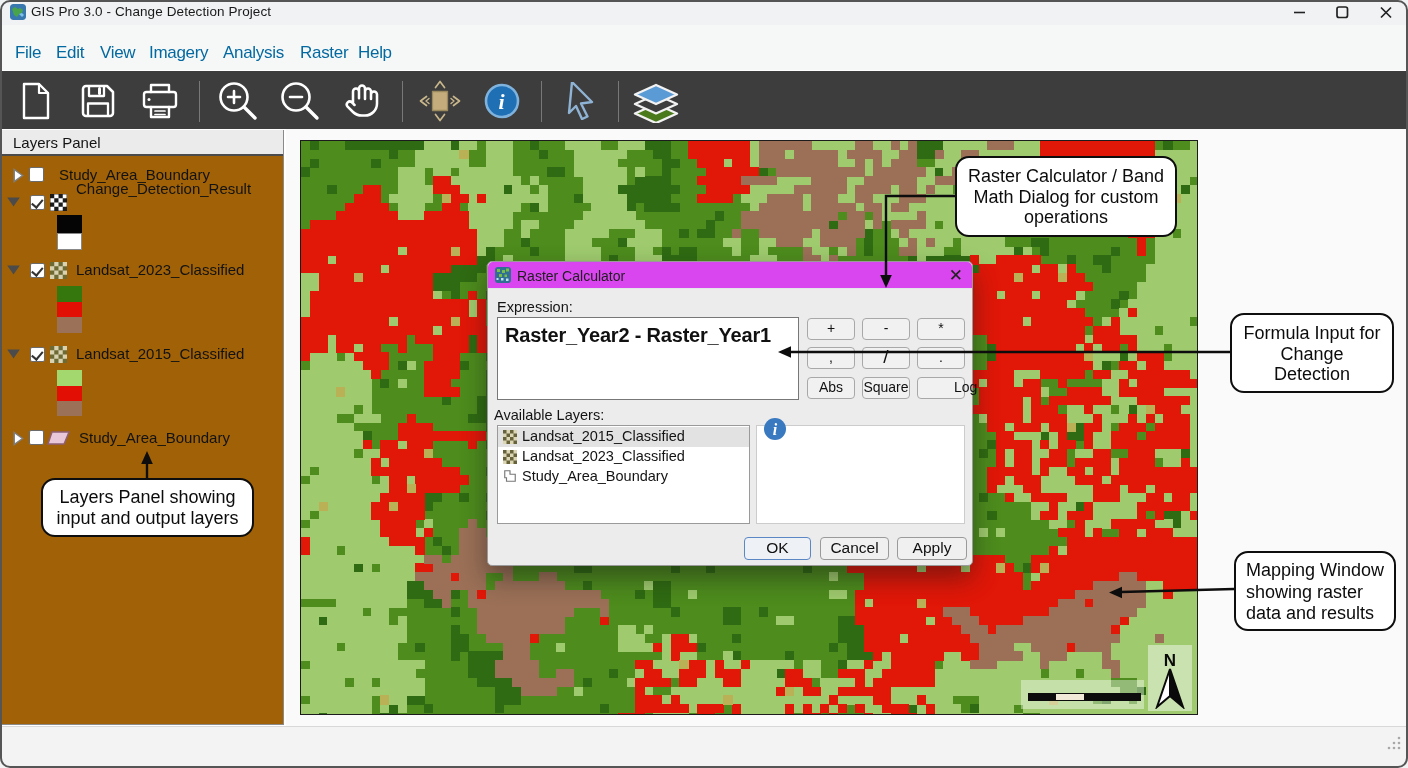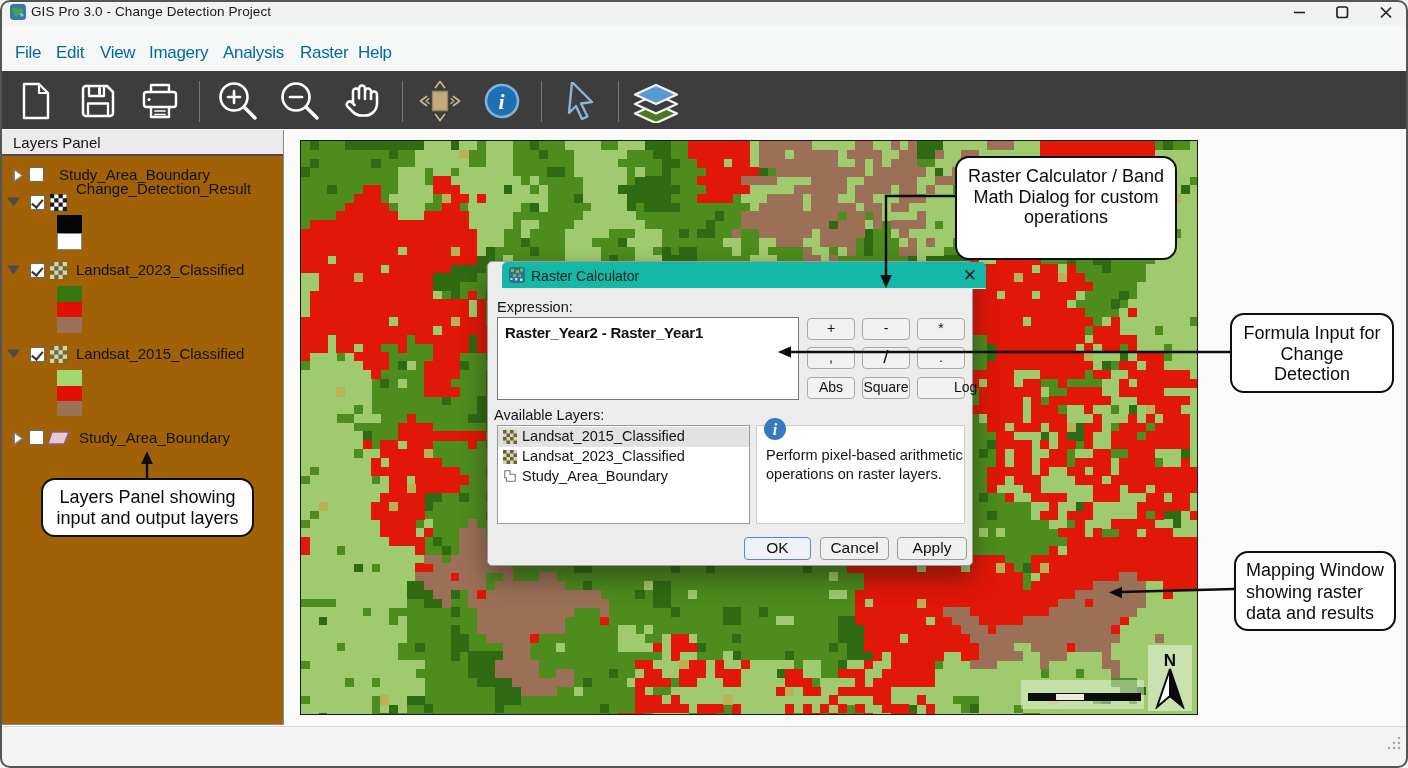--- a/index.html
+++ b/index.html
@@ -32,26 +32,26 @@
 
 
 #content { position:absolute; left:285.5px; top:129px; width:1122px; height:597px; background:#fafafa; }
 #map { position:absolute; left:300px; top:140px; width:898px; height:575px; background:#63a32c; border:1.8px solid #1c1c1c; overflow:hidden; }
 #north { position:absolute; left:1148px; top:645px; width:44px; height:66px; background:rgba(255,255,255,0.45); }
 #north .n { position:absolute; left:50%; transform:translateX(-50%); top:6px; font-size:17px; font-weight:700; color:#0a0a0a; }
 #scale { position:absolute; left:1021px; top:680px; width:123px; height:29px; background:rgba(255,255,255,0.4); }
 
 
 #dlg { position:absolute; left:487px; top:261px; width:486px; height:305px; background:#ececec; border:1px solid #9a9a9a; border-radius:5px; box-shadow:0 12px 26px rgba(20,20,20,0.45); }
-#dlghead { position:absolute; left:14px; top:0; width:100%; height:27px; background:#14b8a6; border-bottom:1px solid #e3e6e8; border-radius:5px 5px 0 0; }
+#dlghead { position:absolute; left:0; top:0; width:100%; height:27px; background:#d946ef; border-bottom:1px solid #e3e6e8; border-radius:5px 5px 0 0; }
 #dlghead .t { position:absolute; left:29px; top:5.5px; font-size:14px; color:#1f1f1f; }
 #dlghead .x { position:absolute; right:9px; top:3px; font-size:17px; color:#222; }
 .dlbl { position:absolute; font-size:14.5px; color:#141414; }
 #expr { position:absolute; left:9px; top:55px; width:302px; height:83px; background:#fff; border:1.6px solid #777; }
-#expr span { position:absolute; left:7px; top:6px; font-size:15px; font-weight:700; color:#111; letter-spacing:-0.2px; white-space:nowrap; }
+#expr span { position:absolute; left:7px; top:6px; font-size:20px; font-weight:700; color:#111; letter-spacing:-0.2px; white-space:nowrap; }
 .kbtn { position:absolute; width:48px; height:22px; background:#f1f1f1; border:1px solid #a8a8a8; border-radius:4px; text-align:center; font-size:14px; color:#111; line-height:19px; }
 #list { position:absolute; left:9px; top:163px; width:253px; height:99px; background:#fff; border:1px solid #9a9a9a; }
 .li { position:absolute; left:0; width:100%; height:19.5px; font-size:14.5px; color:#131313; }
 .li .t { position:absolute; left:24px; top:1px; }
 #info { position:absolute; left:268px; top:163px; width:209px; height:99px; background:#fff; border:1px solid #ccc; }
 #info p { position:absolute; left:9px; top:20px; font-size:14.5px; line-height:19px; color:#141414; }
 .bbtn { position:absolute; top:275px; height:22.5px; background:#f0f0f0; border:1.2px solid #9a9a9a; border-radius:4px; text-align:center; font-size:15.5px; color:#101010; line-height:20px; }
 
 
 .callout { position:absolute; background:#fff; border:2.6px solid #0e0e0e; border-radius:14px; text-align:center; font-size:18px; line-height:20.5px; color:#0c0c0c; font-weight:500; }
@@ -280,29 +280,28 @@
           <path d="M2 2h6v4h6v8h-10v-4h-2z" fill="#fff" stroke="#777" stroke-width="1.3"></path>
         </svg>
         <span class="t">Study_Area_Boundary</span>
       </div>
   </div>
   <div id="info">
     <svg class="abs" style="left:6px; top:-9px" width="24" height="24" viewBox="0 0 24 24">
         <circle cx="12" cy="12" r="11" fill="#3879c0"></circle>
         <text x="12" y="18" text-anchor="middle" font-size="16" font-weight="700" font-style="italic" fill="#fff" font-family="Liberation Serif, serif">i</text>
       </svg>
-    <p>Perform pixel-based arithmetic<br>operations on raster layers.</p>
   </div>
   <div class="bbtn" style="left:256px; width:67px; border:1.6px solid #5c87c5; background:#eef1f5;">OK</div>
   <div class="bbtn" style="left:332px; width:69px;">Cancel</div>
   <div class="bbtn" style="left:409px; width:70px;">Apply</div>
 </div>
 
 <div class="callout" style="left:41px; top:478px; width:213px; height:59px; padding-top:7px;">Layers Panel showing<br>input and output layers</div>
-<div class="callout" style="left:955px; top:156px; width:222px; height:104px; padding-top:8px;">Raster Calculator / Band<br>Math Dialog for custom<br>operations</div>
+<div class="callout" style="left:955px; top:156px; width:222px; height:81px; padding-top:8px;">Raster Calculator / Band<br>Math Dialog for custom<br>operations</div>
 <div class="callout" style="left:1230px; top:313px; width:164px; height:80px; padding-top:8px;">Formula Input for<br>Change<br>Detection</div>
 <div class="callout" style="left:1234px; top:551px; width:162px; height:80px; padding-top:7px; text-align:left; padding-left:10px; line-height:21.5px;">Mapping Window<br>showing raster<br>data and results</div>
 
 <svg class="abs" style="left:0; top:0; z-index:40; pointer-events:none;" width="1408" height="768" viewBox="0 0 1408 768">
   <path d="M955 196 H886 V276" fill="none" stroke="#0d0d0d" stroke-width="2.4"></path>
   <path d="M886 288 l-5.8-13 h11.6 z" fill="#0d0d0d"></path>
   <path d="M1230 352 H790" fill="none" stroke="#0d0d0d" stroke-width="2.4"></path>
   <path d="M778 352 l13-5.8 v11.6 z" fill="#0d0d0d"></path>
   <path d="M1234 589 L1121 592" fill="none" stroke="#0d0d0d" stroke-width="2.4"></path>
   <path d="M1109 592.5 l13-5.8 v11.6 z" fill="#0d0d0d"></path>

